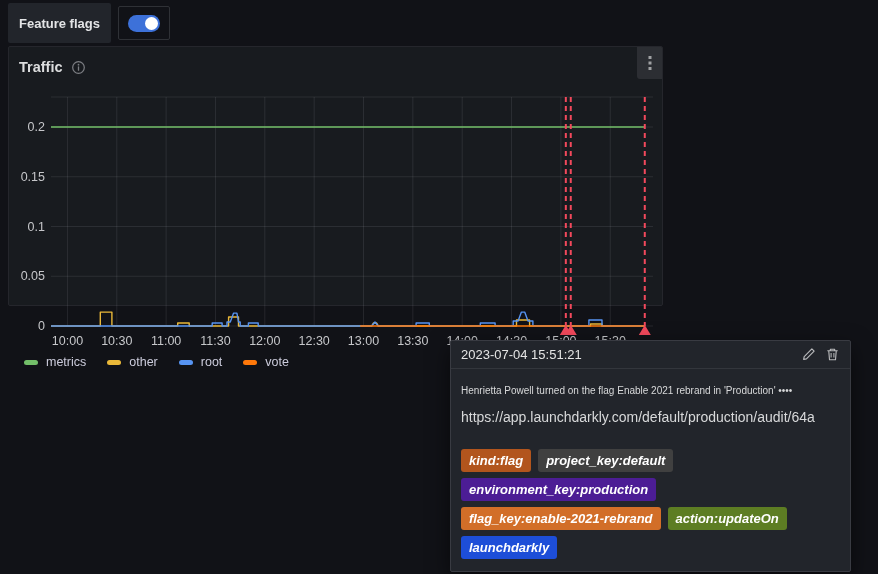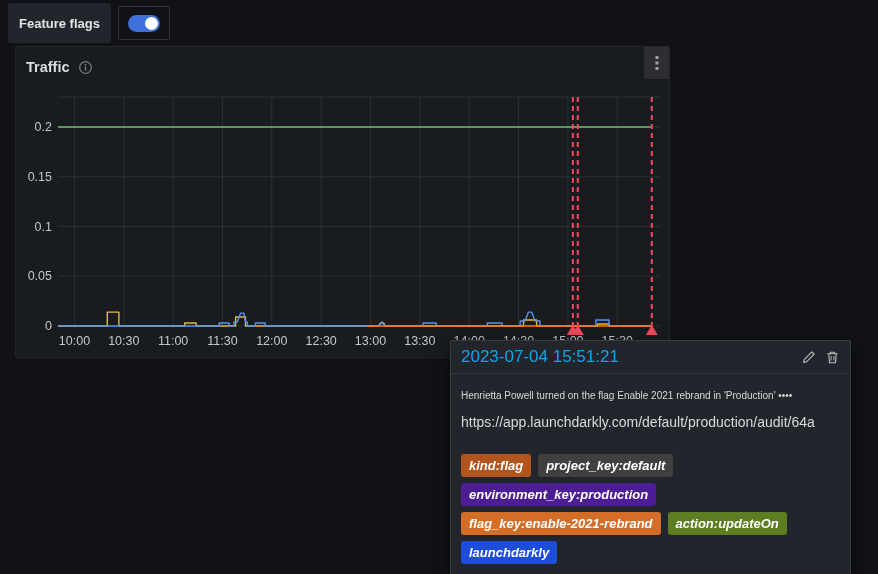--- a/index.html
+++ b/index.html
@@ -9,21 +9,21 @@
   
   .submenu{position:absolute;left:8px;top:3px;display:flex;align-items:center;gap:7px;}
   .flag-label{background:#22252b;border-radius:2px;height:40px;display:flex;align-items:center;
               padding:0 11px;font-size:13px;font-weight:bold;color:#e3e4e6;}
   .toggle-box{border:1px solid #2f3136;border-radius:2px;width:50px;height:32px;
               display:flex;align-items:center;justify-content:center;background:transparent;cursor:pointer;}
   .toggle-pill{width:32px;height:17px;border-radius:9px;background:#3d71d9;position:relative;}
   .toggle-knob{position:absolute;right:2px;top:2px;width:13px;height:13px;border-radius:50%;background:#fff;}
 
   
-  .panel{position:absolute;left:15px;top:46px;width:655px;height:312px;background:#181b1f;
+  .panel{position:absolute;left:8px;top:46px;width:655px;height:260px;background:#181b1f;
          border:1px solid #25262c;border-radius:2px;box-sizing:border-box;}
   .panel-header{display:flex;align-items:center;gap:8px;padding:8px 0 0 10px;height:24px;}
   .panel-title{margin:0;font-size:14.5px;font-weight:bold;color:#dcddde;cursor:pointer;}
   .info{display:inline-flex;opacity:.75;cursor:pointer;}
   .kebab{position:absolute;top:0;right:0;width:25px;height:32px;background:#2c2e33;
          border:none;border-radius:0 1px 0 3px;display:flex;align-items:center;justify-content:center;
          cursor:pointer;padding:0;}
   #chart-svg{position:absolute;left:0;top:0;}
   .tick{fill:#c6c7ca;font-size:12.5px;font-family:"Liberation Sans",sans-serif;}
   .grid{stroke:rgba(240,245,255,0.09);stroke-width:1;}
@@ -32,21 +32,21 @@
   .legend-item{display:flex;align-items:center;gap:8px;cursor:pointer;}
   .legend-item .dash{width:14px;height:5px;border-radius:3px;background:#888;}
   .legend-item .lbl{font-size:12.5px;color:#ccccdc;}
 
   
   .tooltip{position:absolute;left:450px;top:340px;width:401px;background:#22252b;
            border:1px solid #393b42;border-radius:2px;box-shadow:0 8px 22px rgba(0,0,0,.55);
            z-index:5;box-sizing:border-box;}
   .tt-header{display:flex;align-items:center;justify-content:space-between;
              padding:6px 10px;border-bottom:1px solid #33363c;}
-  .tt-time{font-size:17px;color:#0ea5e9;}
+  .tt-time{font-size:13px;color:#e5e5e5;}
   .tt-icons{display:flex;align-items:center;gap:9px;}
   .tt-icons svg{cursor:pointer;}
   .tt-body{padding:8px 10px 12px 10px;}
   .tt-msg{font-size:10px;line-height:27px;color:#d8d9da;}
   .tt-url{font-size:14px;line-height:27px;color:#d8d9da;white-space:nowrap;overflow:hidden;cursor:pointer;}
   .tt-tags{margin-top:18px;display:flex;flex-wrap:wrap;gap:6px 7px;font-style:italic;}
   .tag{display:inline-block;padding:4px 8px;border-radius:3px;font-size:13px;font-weight:bold;
        color:#fff;cursor:pointer;line-height:15px;}
 </style>
 </head>
@@ -123,20 +123,38 @@
         <polyline points="42.0,279.0 203.2,279.0 203.2,276.0 213.1,276.0 213.1,279.0 218.0,279.0 218.0,275.0 221.3,275.0 224.6,266.1 227.9,266.1 229.5,275.0 231.2,275.0 231.2,279.0 239.4,279.0 239.4,276.0 249.2,276.0 249.2,279.0 362.7,279.0 366.0,275.0 369.3,279.0 407.1,279.0 407.1,276.0 420.3,276.0 420.3,279.0 471.3,279.0 471.3,276.0 486.1,276.0 486.1,279.0 504.2,279.0 504.2,274.0 509.1,274.0 512.4,265.1 515.7,265.1 519.0,274.0 523.9,274.0 523.9,279.0 579.9,279.0 579.9,273.0 593.0,273.0 593.0,279.0 635.8,279.0" fill="none" stroke="#5794F2" stroke-width="1.4" stroke-linejoin="round"></polyline>
         <polyline points="351.2,279.0 635.8,279.0" fill="none" stroke="#FF780A" stroke-width="1.4" stroke-linejoin="round"></polyline>
         <line x1="556.8251366120219" y1="50" x2="556.8251366120219" y2="279" stroke="#F2495C" stroke-width="2" stroke-dasharray="5,4"></line>
         <path d="M 550.8 288 L 556.8 278 L 562.8 288 Z" fill="#F2495C"></path>
         <line x1="561.75956284153" y1="50" x2="561.75956284153" y2="279" stroke="#F2495C" stroke-width="2" stroke-dasharray="5,4"></line>
         <path d="M 555.8 288 L 561.8 278 L 567.8 288 Z" fill="#F2495C"></path>
         <line x1="635.775956284153" y1="50" x2="635.775956284153" y2="279" stroke="#F2495C" stroke-width="2" stroke-dasharray="5,4"></line>
         <path d="M 629.8 288 L 635.8 278 L 641.8 288 Z" fill="#F2495C"></path>
       </svg>
 
+    <div class="legend">
+      <div class="legend-item">
+        <span class="dash" style="background: rgb(115, 191, 105);"></span>
+        <span class="lbl">metrics</span>
+      </div>
+      <div class="legend-item">
+        <span class="dash" style="background: rgb(234, 184, 57);"></span>
+        <span class="lbl">other</span>
+      </div>
+      <div class="legend-item">
+        <span class="dash" style="background: rgb(87, 148, 242);"></span>
+        <span class="lbl">root</span>
+      </div>
+      <div class="legend-item">
+        <span class="dash" style="background: rgb(255, 120, 10);"></span>
+        <span class="lbl">vote</span>
+      </div>
+    </div>
   </section>
 
   <aside class="tooltip">
     <div class="tt-header">
       <span class="tt-time">2023-07-04 15:51:21</span>
       <span class="tt-icons">
         <svg width="15" height="15" viewBox="0 0 16 16" fill="none">
           <path d="M2.8 13.2l.6-2.9L11.6 2l2.4 2.4-8.2 8.3-3 .5z" stroke="#b9babc" stroke-width="1.2" stroke-linejoin="round"></path>
         </svg>
         <svg width="15" height="15" viewBox="0 0 16 16" fill="none">

